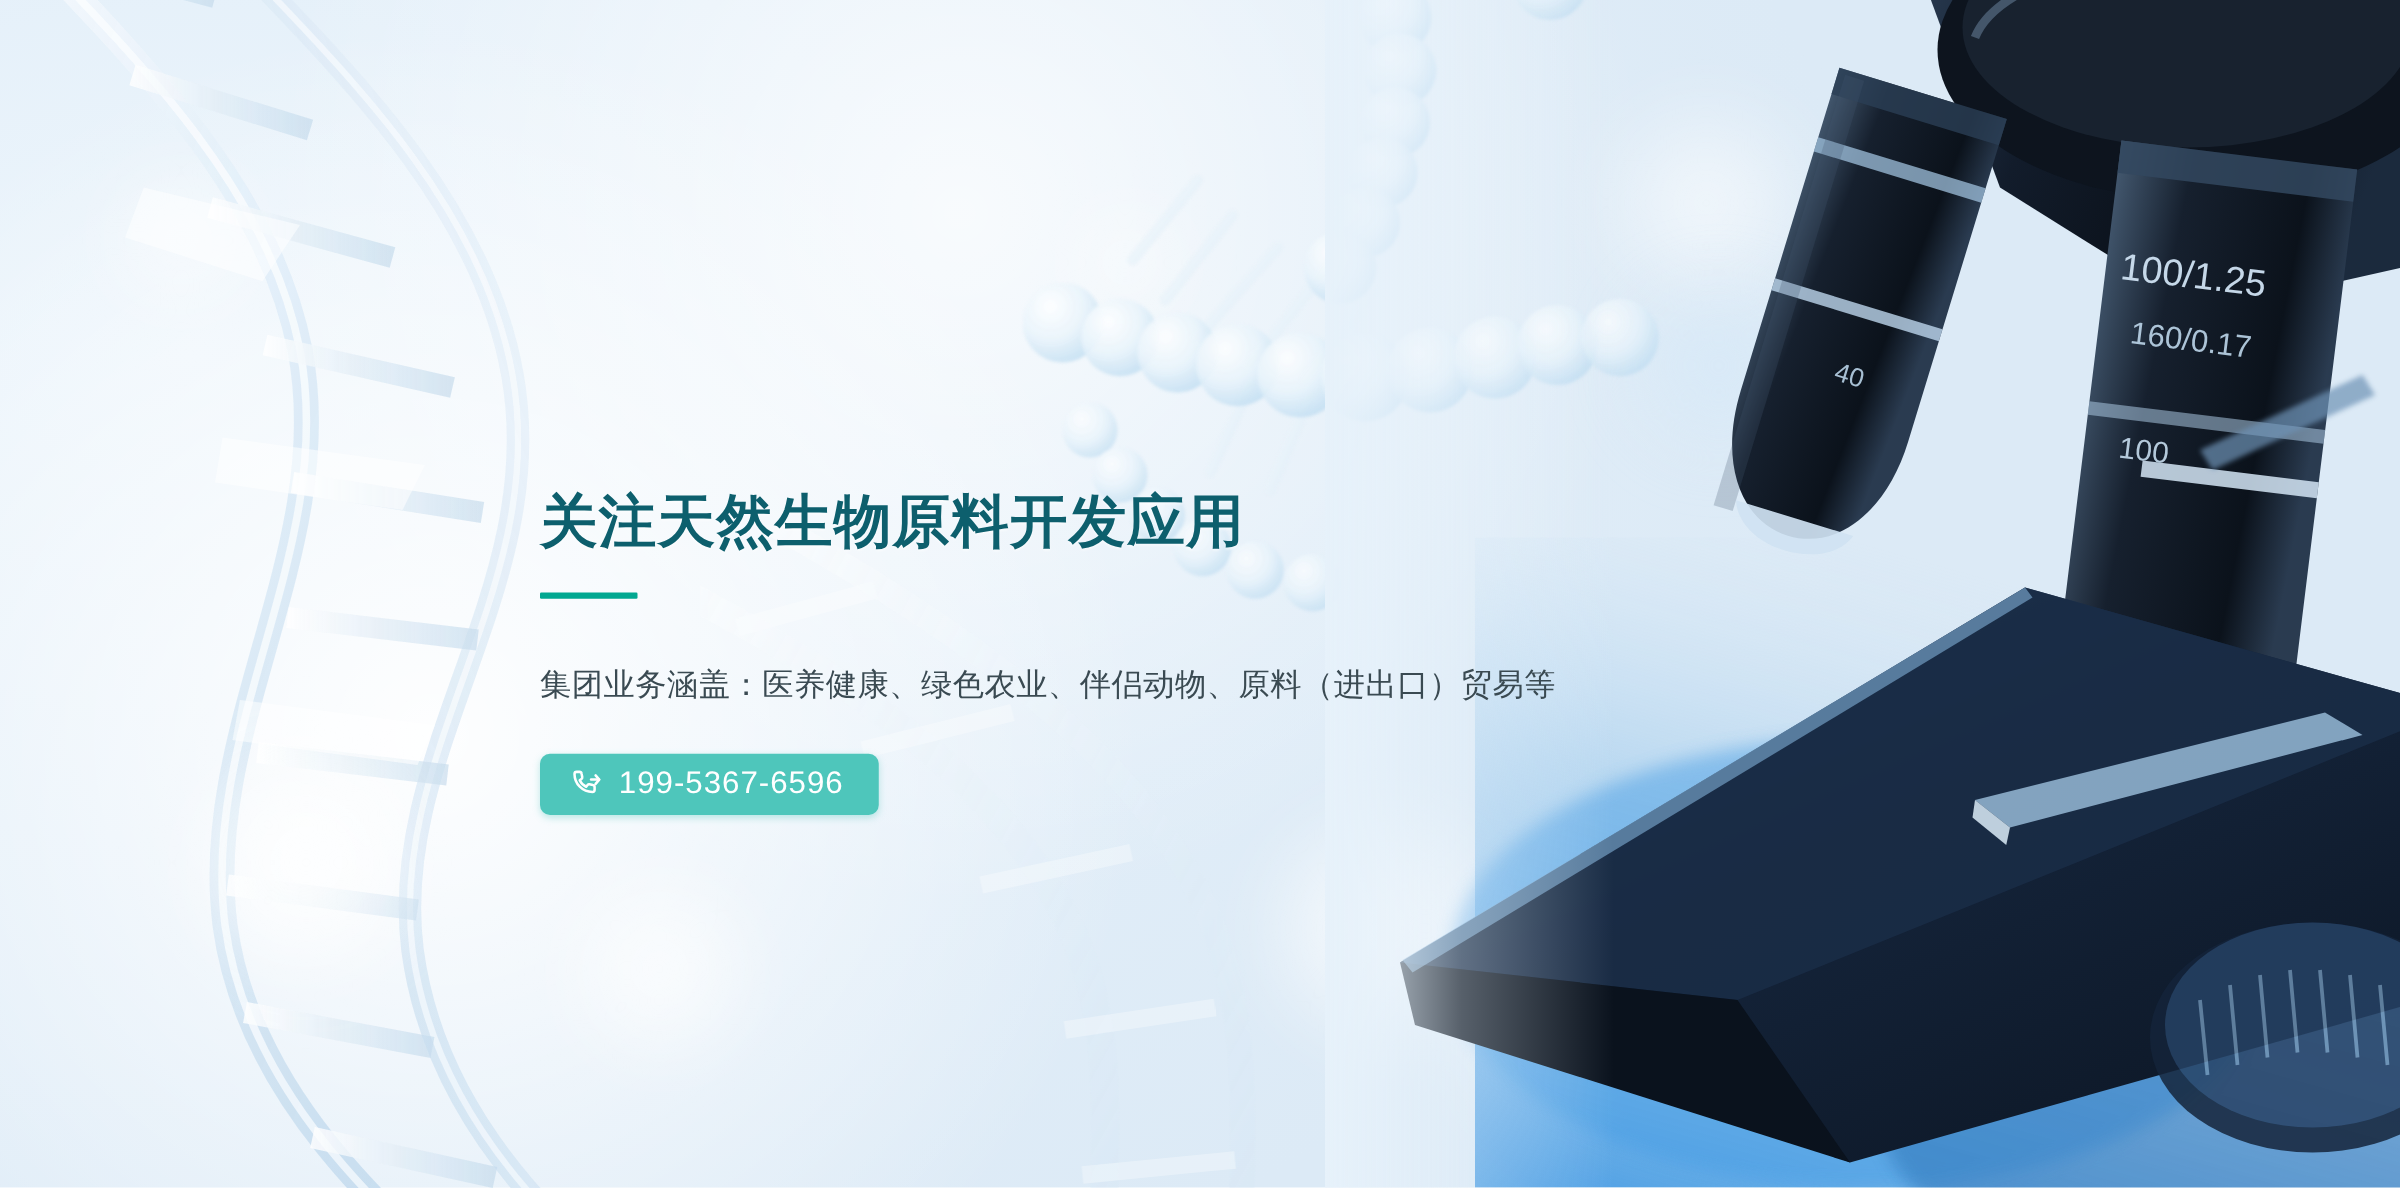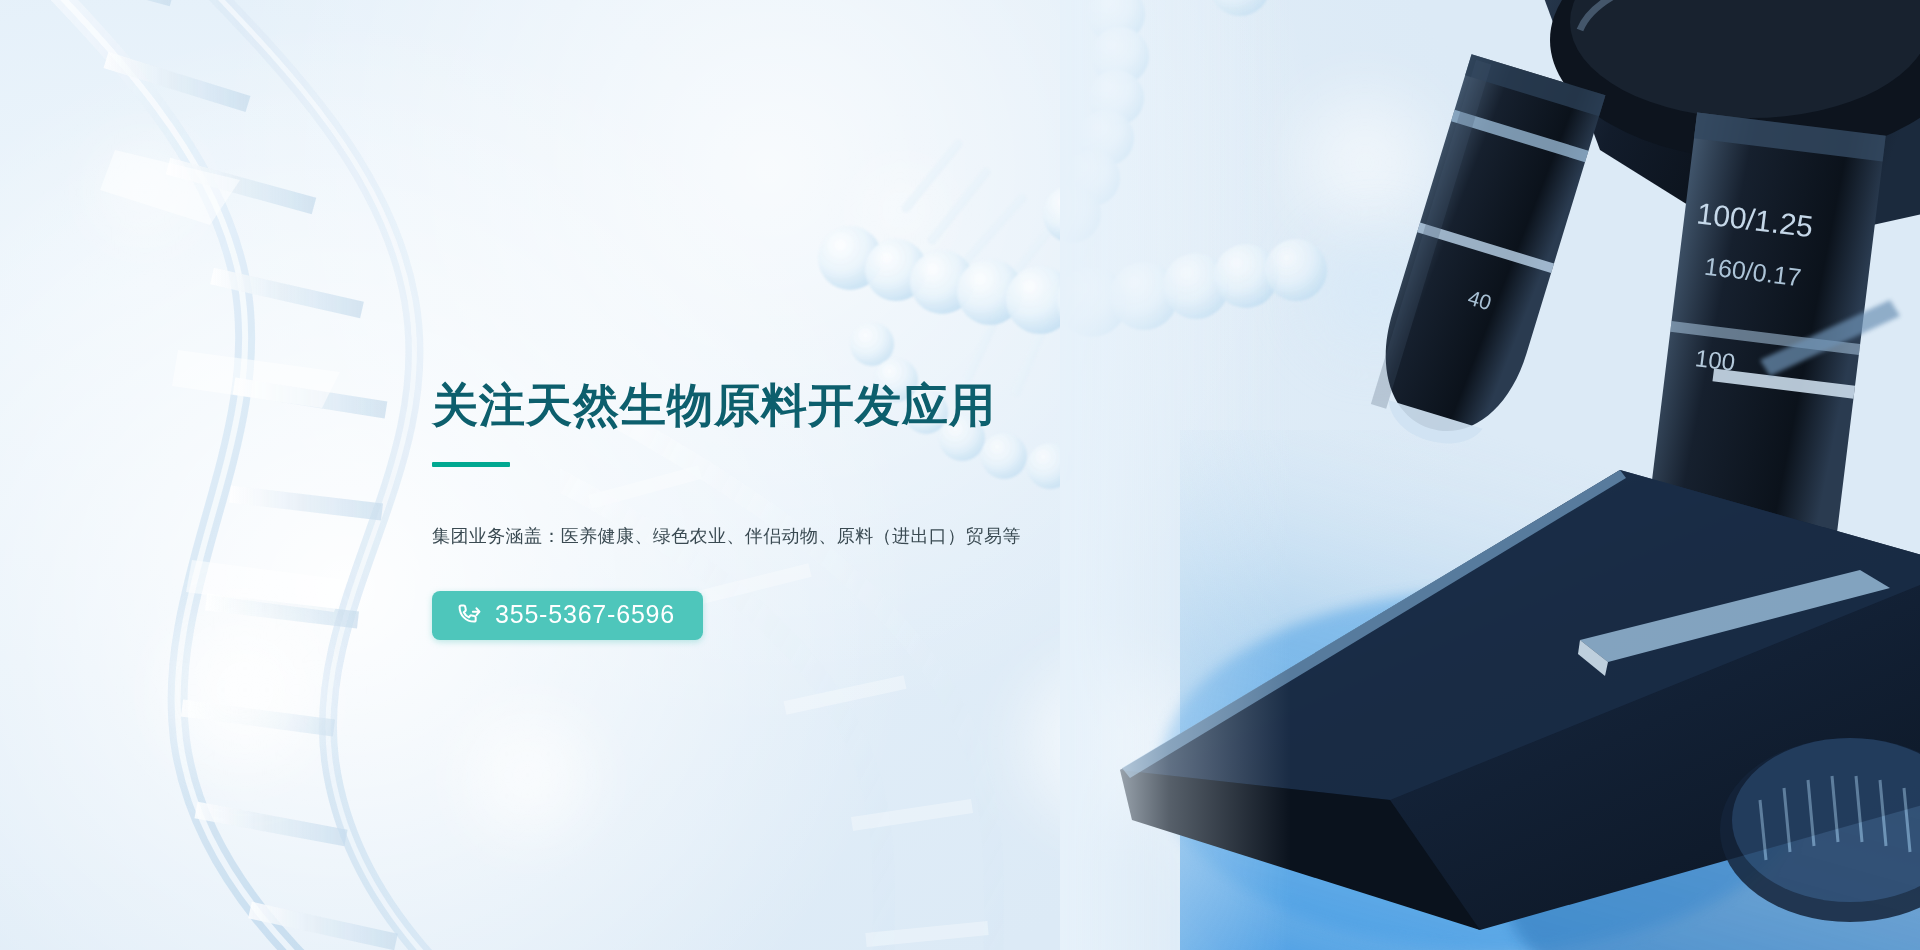--- a/index.html
+++ b/index.html
@@ -81,21 +81,21 @@
     top: 0;
     width: 860px;
     height: 950px;
     overflow: hidden;
   }
 
   
   .content {
     position: absolute;
     left: 432px;
-    top: 380px;
+    top: 392px;
     width: 820px;
   }
   .hero-title {
     margin: 0;
     font-size: 46px;
     line-height: 1.12;
     font-weight: bold;
     letter-spacing: 1px;
     color: #0d5f6d;
     text-shadow: 0 1px 2px rgba(255,255,255,0.55);
@@ -103,21 +103,21 @@
   .title-rule {
     width: 78px;
     height: 5px;
     margin-top: 30px;
     background: #01a891;
     border-radius: 1px;
   }
   .hero-desc {
     margin: 0;
     padding-top: 48px;
-    font-size: 18px;
+    font-size: 25px;
     line-height: 42px;
     color: #3a4a52;
     letter-spacing: 0.4px;
   }
   .hero-desc .line { display: block; white-space: nowrap; }
 
   .phone-btn {
     display: inline-flex;
     align-items: center;
     gap: 12px;
@@ -395,17 +395,17 @@
     </p>
 
     <button class="phone-btn">
       <span class="ico">
         <svg viewBox="0 0 24 24" width="27" height="27" fill="none" stroke="#ffffff" stroke-width="1.8" stroke-linecap="round" stroke-linejoin="round">
           <path d="M3.2 4.6c0-.8.7-1.5 1.5-1.5h2.1c.7 0 1.3.5 1.4 1.2l.5 2.5c.1.5-.1 1-.5 1.3l-1.3 1c.9 2 2.6 3.7 4.6 4.6l1-1.3c.3-.4.8-.6 1.3-.5l2.5.5c.7.1 1.2.7 1.2 1.4v2.1c0 .8-.7 1.5-1.5 1.5C8.9 17.4 3.2 11.7 3.2 4.6z"></path>
           <path d="M15 8.6h5.6"></path>
           <path d="M18.2 5.6l2.6 3-2.6 3"></path>
         </svg>
       </span>
-      <span class="num">355-5367-6596</span>
+      <span class="num">199-5367-6596</span>
     </button>
 
   </div>
 </div>
 
 </body></html>

